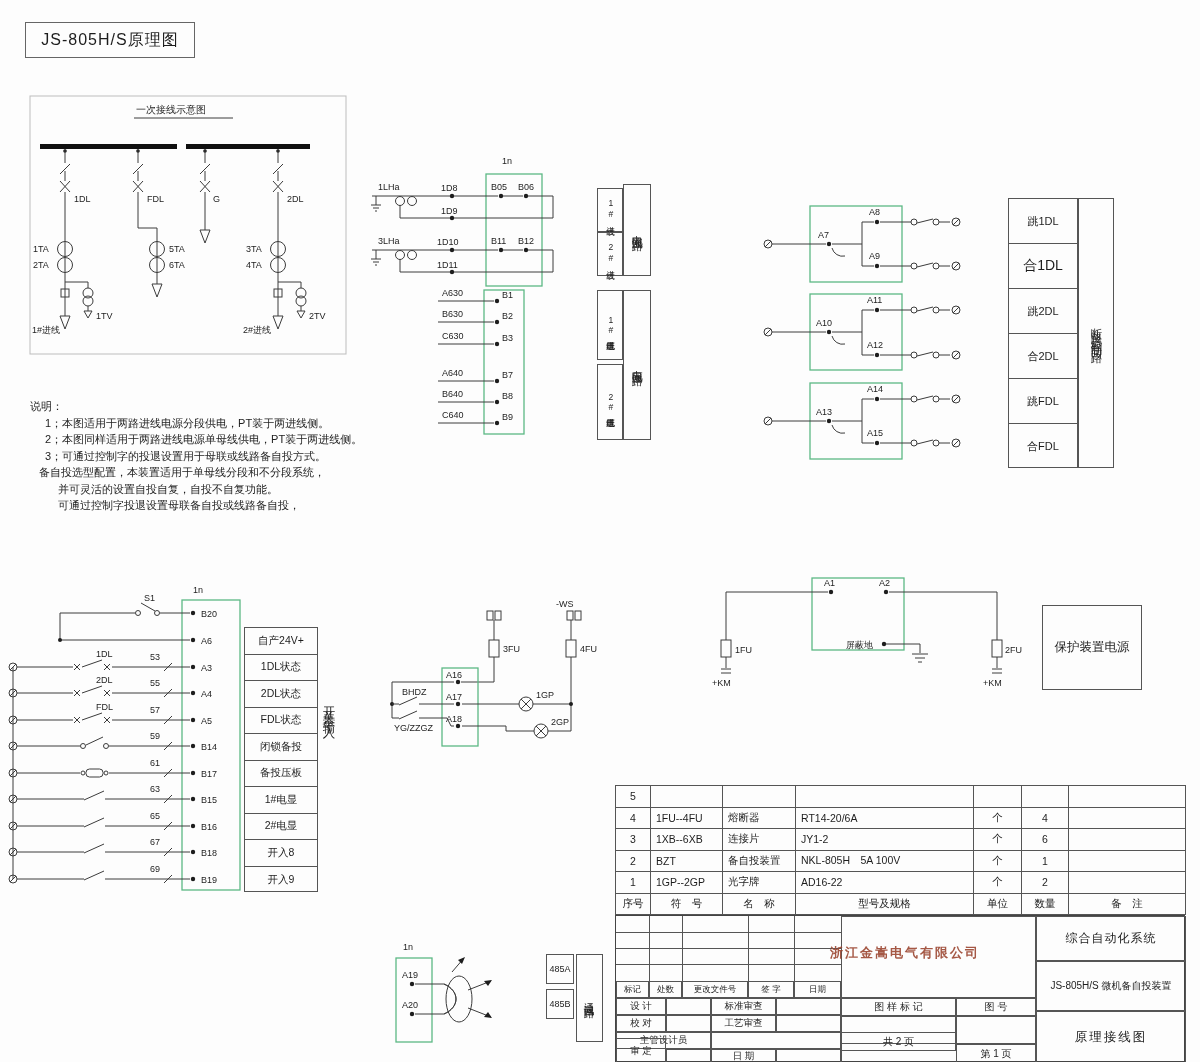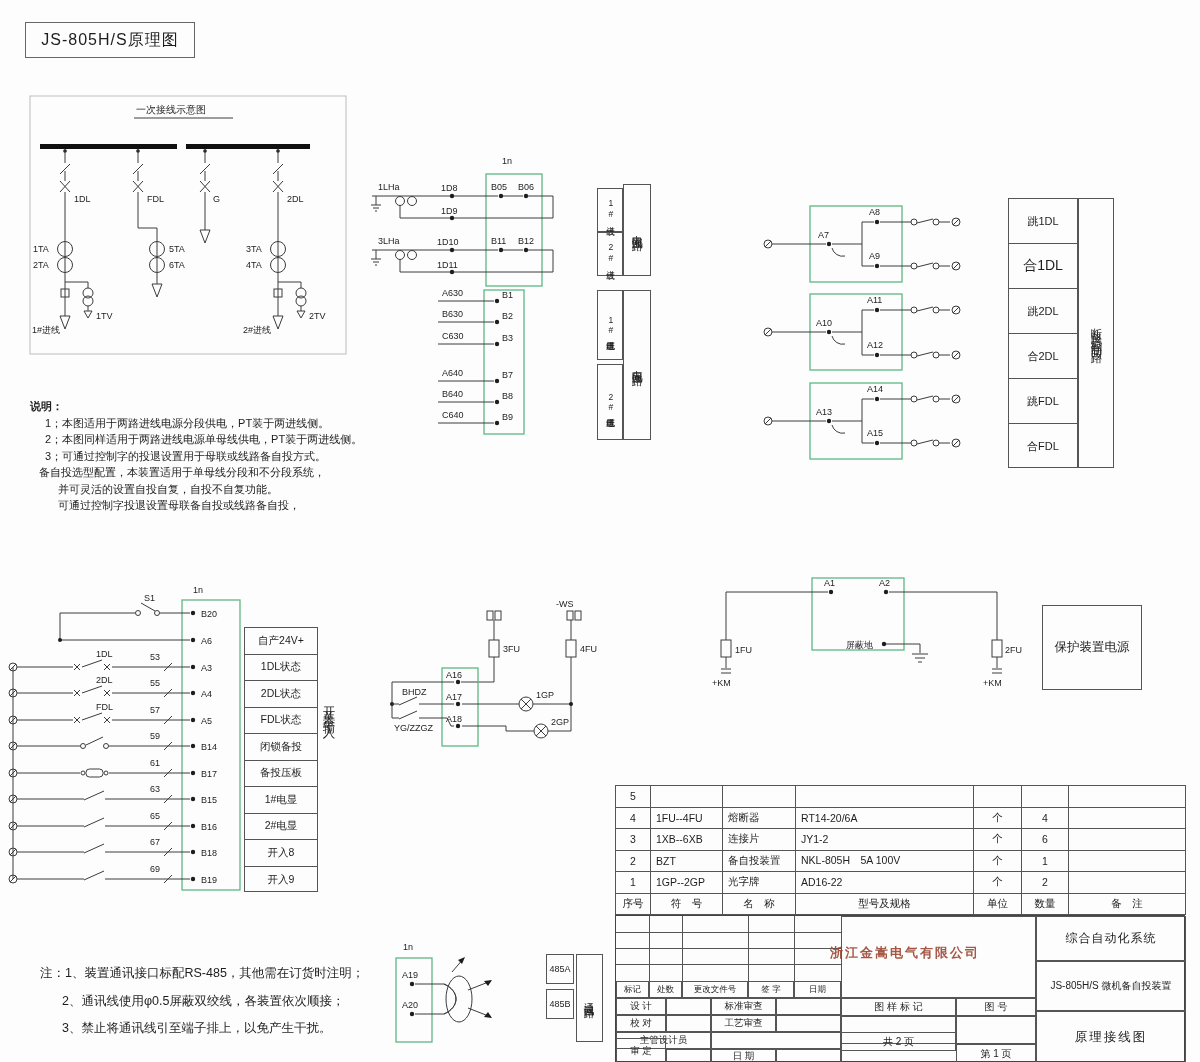--- a/index.html
+++ b/index.html
@@ -12,21 +12,21 @@
 svg .bus{fill:#101010;stroke:none}
 svg .gbox{stroke:#5cb985;stroke-width:1.3}
 svg .faint{stroke:#bdbdbd}
 svg text{stroke:none;fill:#1d1d1d;font-size:9px;font-family:"Liberation Sans",sans-serif}
 svg .t10{font-size:10px}
 .abs{position:absolute}
 .box{position:absolute;border:1px solid #555;display:flex;align-items:center;justify-content:center;text-align:center;line-height:1.15}
 .vt{writing-mode:vertical-lr;text-orientation:upright;letter-spacing:2px}
 .titlebox{left:25px;top:22px;width:170px;height:36px;border:1.5px solid #666;font-size:16px;letter-spacing:1px}
 .notes{left:30px;top:398px;width:345px;font-size:11px;line-height:16.5px}
-.notes .h{font-weight:bold}
+.notes .h{font-weight:normal}
 .ind1{padding-left:15px}.ind0{padding-left:9px}.ind2{padding-left:28px}
 .bnotes{left:40px;top:960px;width:360px;font-size:12.5px;line-height:27.5px}
 .bind2{padding-left:22px}
 .cellcol{position:absolute;border:1px solid #555}
 .cellcol .cell{display:flex;align-items:center;justify-content:center;border-bottom:1px solid #555;text-align:center}
 .cellcol .cell:last-child{border-bottom:none}
 .stamp{left:830px;top:944px;font-size:13px;color:#9c4732;letter-spacing:2px;font-weight:bold;opacity:.9}
 table.parts{position:absolute;left:615px;top:785px;width:570px;height:130px;border-collapse:collapse;table-layout:fixed;font-size:10.5px}
 table.parts td{border:1px solid #555;padding:0 5px;height:21px;overflow:hidden;white-space:nowrap}
 table.parts td.c{text-align:center;padding:0}
@@ -631,25 +631,20 @@
 <div class="box" style="left:546px;top:954px;width:28px;height:30px;font-size:9px">
       <span>485A</span>
     </div>
 <div class="box" style="left:546px;top:989px;width:28px;height:30px;font-size:9px">
       <span>485B</span>
     </div>
 <div class="box vt" style="left:576px;top:954px;width:27px;height:88px;font-size:10.5px">
       <span>通讯回路</span>
     </div>
 
-<div class="abs bnotes">
-  <div>注：1、装置通讯接口标配RS-485，其他需在订货时注明；</div>
-  <div class="bind2">2、通讯线使用φ0.5屏蔽双绞线，各装置依次顺接；</div>
-  <div class="bind2">3、禁止将通讯线引至端子排上，以免产生干扰。</div>
-</div>
 
 <table class="parts">
   <colgroup>
         <col style="width:35px">
         <col style="width:72px">
         <col style="width:73px">
         <col style="width:178px">
         <col style="width:48px">
         <col style="width:47px">
         <col style="width:117px">

